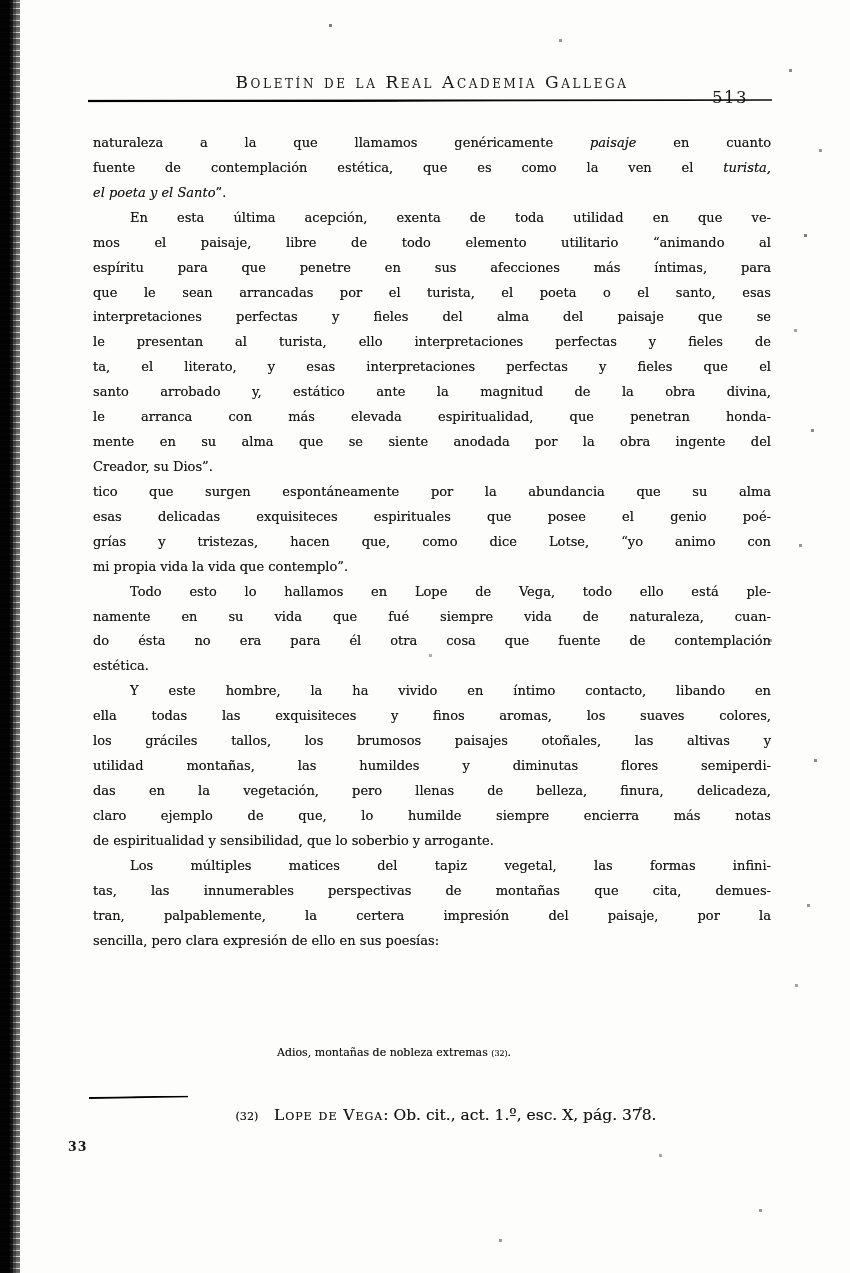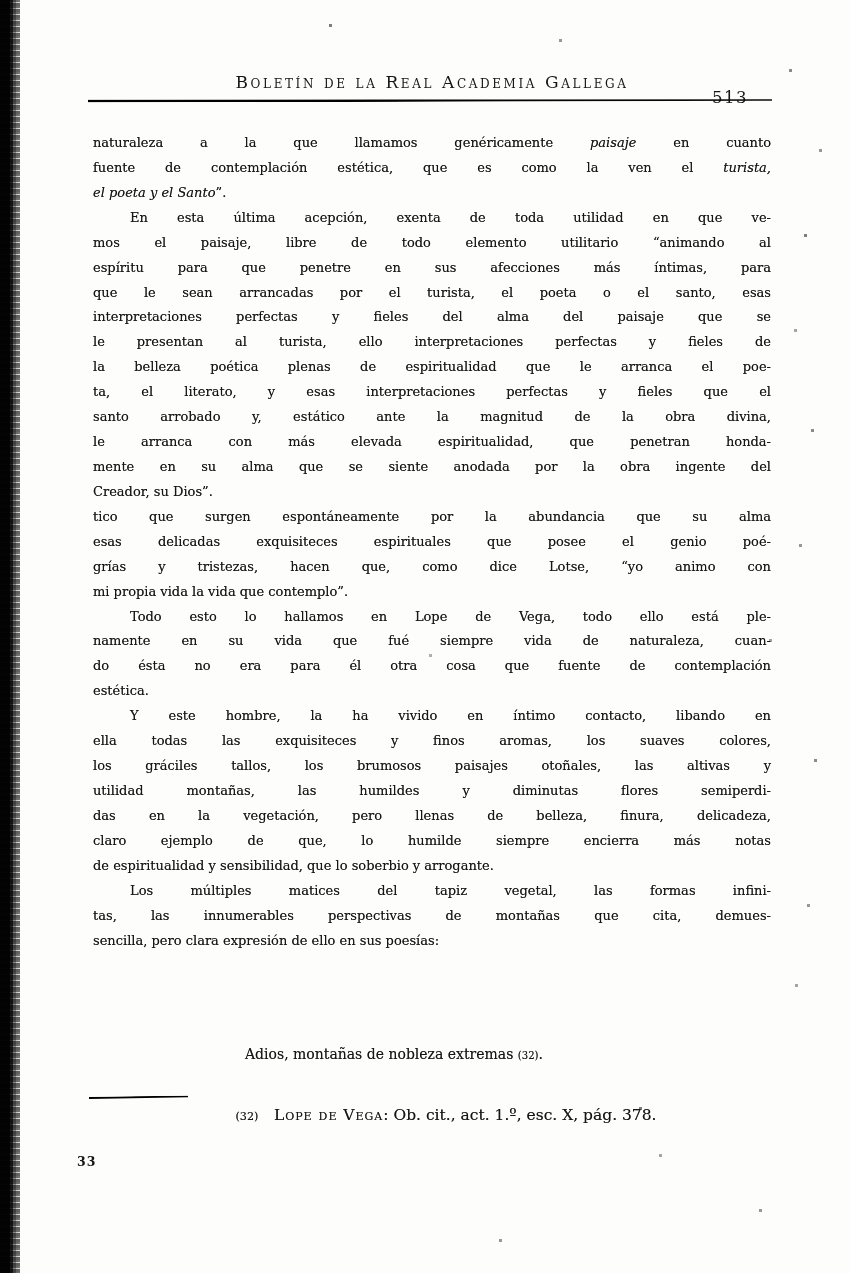--- a/index.html
+++ b/index.html
@@ -56,39 +56,39 @@
     text-shadow: 0 0 .4px rgba(0,0,0,.55);
   }
   .line { text-align: justify; text-align-last: justify; }
   .line.last { text-align-last: auto; }
   .line.indent { text-indent: 37px; }
   .it { font-style: italic; }
   .sc { font-variant: small-caps; letter-spacing: 1px; }
   .sm { font-size: 0.72em; }
   .verse {
     position: absolute; left: 93px; top: 1046px; width: 678px;
-    text-align: center; font-size: 14px;
+    text-align: center; font-size: 11px;
     transform: translateX(-38px);
     text-shadow: 0 0 .4px rgba(0,0,0,.5);
   }
   .footnote-rule {
     position: absolute; left: 89px; top: 1096px; width: 99px; height: 2.5px;
     background: #000;
     clip-path: polygon(0 20%, 100% 0, 100% 70%, 0 100%);
     transform: rotate(-0.6deg);
   }
   .footnote {
     position: absolute; left: 93px; top: 1106px; width: 678px;
     font-size: 15.5px; text-indent: 28px;
     text-shadow: 0 0 .4px rgba(0,0,0,.5);
     text-align: center;
   }
   .signature {
-    position: absolute; left: 77px; top: 1139px;
-    font-size: 12.5px; font-weight: bold; letter-spacing: 1px; margin-top: 15px;
+    position: absolute; left: 68px; top: 1139px;
+    font-size: 12.5px; font-weight: bold; letter-spacing: 1px;
   }
 </style>
 </head>
 <body>
 
 <div class="scan-edge"></div>
 <div class="speckles"></div>
 
 <div class="header-title">Boletín de la Real Academia Gallega</div>
 <div class="page-number">513</div>
@@ -97,21 +97,20 @@
 <div class="text-block">
     <div class="line"><span>naturaleza a la que llamamos genéricamente </span><span class="it">paisaje</span><span> en cuanto</span></div>
     <div class="line"><span>fuente de contemplación estética, que es como la ven el </span><span class="it">turista,</span></div>
     <div class="line last"><span class="it">el poeta y el Santo</span><span>”.</span></div>
     <div class="line indent"><span>En esta última acepción, exenta de toda utilidad en que ve-</span></div>
     <div class="line"><span>mos el paisaje, libre de todo elemento utilitario “animando al</span></div>
     <div class="line"><span>espíritu para que penetre en sus afecciones más íntimas, para</span></div>
     <div class="line"><span>que le sean arrancadas por el turista, el poeta o el santo, esas</span></div>
     <div class="line"><span>interpretaciones perfectas y fieles del alma del paisaje que se</span></div>
     <div class="line"><span>le presentan al turista, ello interpretaciones perfectas y fieles de</span></div>
-    <div class="line"><span>la belleza poética plenas de espiritualidad que le arranca el poe-</span></div>
     <div class="line"><span>ta, el literato, y esas interpretaciones perfectas y fieles que el</span></div>
     <div class="line"><span>santo arrobado y, estático ante la magnitud de la obra divina,</span></div>
     <div class="line"><span>le arranca con más elevada espiritualidad, que penetran honda-</span></div>
     <div class="line"><span>mente en su alma que se siente anodada por la obra ingente del</span></div>
     <div class="line last"><span>Creador, su Dios”.</span></div>
     <div class="line"><span>tico que surgen espontáneamente por la abundancia que su alma</span></div>
     <div class="line"><span>esas delicadas exquisiteces espirituales que posee el genio poé-</span></div>
     <div class="line"><span>grías y tristezas, hacen que, como dice Lotse, “yo animo con</span></div>
     <div class="line last"><span>mi propia vida la vida que contemplo”.</span></div>
     <div class="line indent"><span>Todo esto lo hallamos en Lope de Vega, todo ello está ple-</span></div>
@@ -120,20 +119,21 @@
     <div class="line last"><span>estética.</span></div>
     <div class="line indent"><span>Y este hombre, la ha vivido en íntimo contacto, libando en</span></div>
     <div class="line"><span>ella todas las exquisiteces y finos aromas, los suaves colores,</span></div>
     <div class="line"><span>los gráciles tallos, los brumosos paisajes otoñales, las altivas y</span></div>
     <div class="line"><span>utilidad montañas, las humildes y diminutas flores semiperdi-</span></div>
     <div class="line"><span>das en la vegetación, pero llenas de belleza, finura, delicadeza,</span></div>
     <div class="line"><span>claro ejemplo de que, lo humilde siempre encierra más notas</span></div>
     <div class="line last"><span>de espiritualidad y sensibilidad, que lo soberbio y arrogante.</span></div>
     <div class="line indent"><span>Los múltiples matices del tapiz vegetal, las formas infini-</span></div>
     <div class="line"><span>tas, las innumerables perspectivas de montañas que cita, demues-</span></div>
+    <div class="line"><span>tran, palpablemente, la certera impresión del paisaje, por la</span></div>
     <div class="line last"><span>sencilla, pero clara expresión de ello en sus poesías:</span></div>
   </div>
 
 <div class="verse"><span>Adios, montañas de nobleza extremas </span><span class="sm">(32)</span><span>.</span></div>
 
 <div class="footnote-rule"></div>
 <div class="footnote"><span class="sm">(32)</span><span>  </span><span class="sc">Lope de Vega</span><span>: Ob. cit., act. 1.º, esc. X, pág. 378.</span></div>
 
 <div class="signature">33</div>
 

